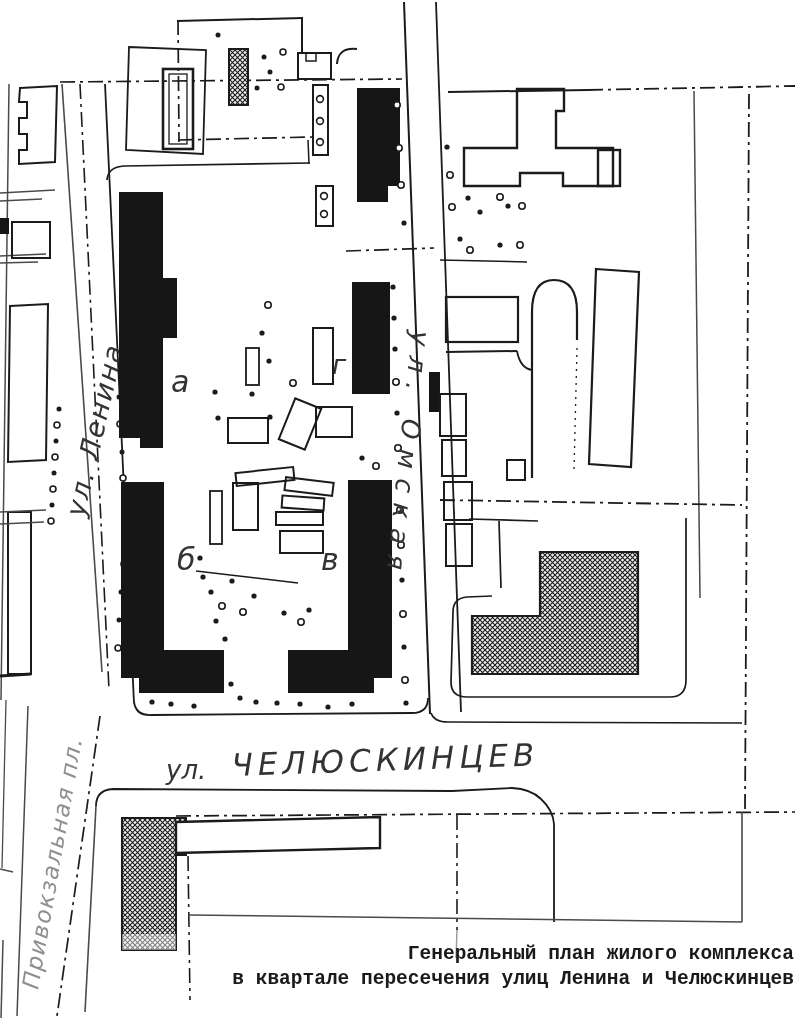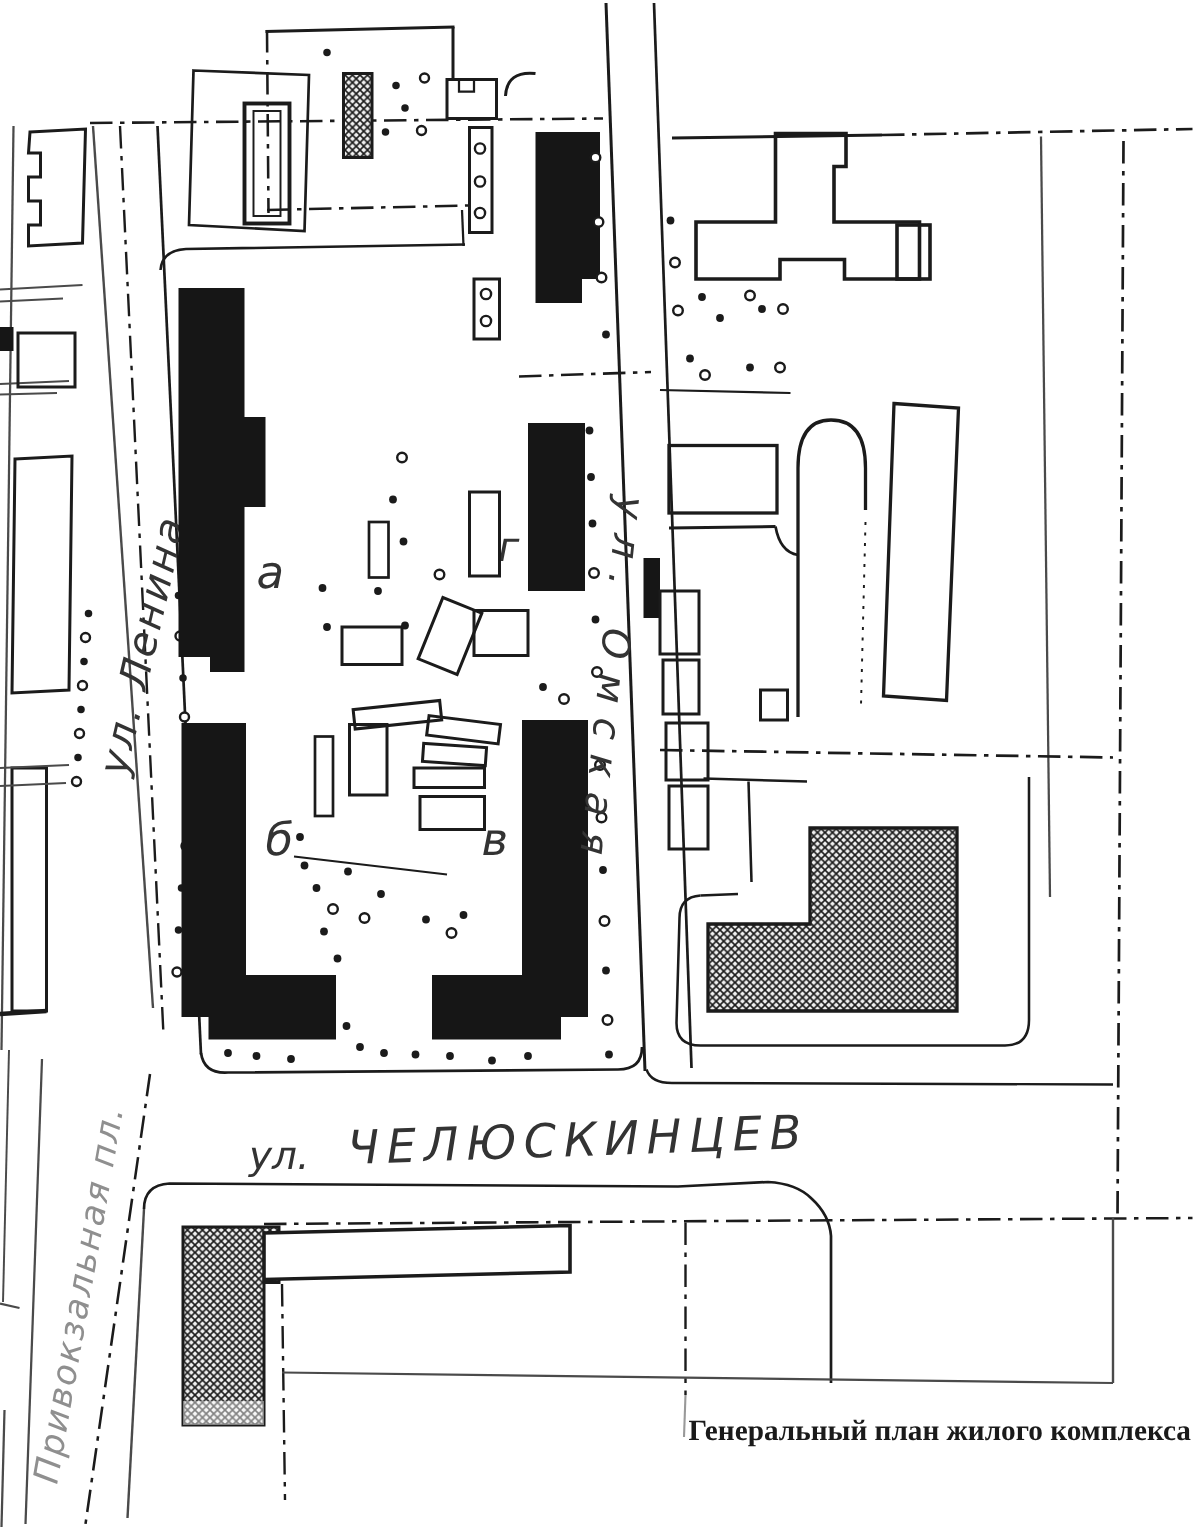--- a/index.html
+++ b/index.html
@@ -11,21 +11,21 @@
   .ink{stroke:#1b1b1b;fill:none;}
   .thin{stroke:#4a4a4a;fill:none;}
   .dashdot{stroke:#1b1b1b;fill:none;stroke-dasharray:15 5 3 5;}
   .black{fill:#161616;stroke:none;}
   .tree-f{fill:#1b1b1b;stroke:none;}
   .tree-o{fill:#ffffff;stroke:#1b1b1b;stroke-width:1.6;}
   .hand{font-family:"DejaVu Sans",sans-serif;font-style:italic;fill:#333333;}
   .hand-gray{font-family:"DejaVu Sans",sans-serif;font-style:italic;fill:#8f8f8f;}
   .caption{
     position:absolute;right:6px;top:942px;text-align:right;
-    font-family:Liberation Serif, serif;
+    font-family:Liberation Mono, monospace;
     font-weight:bold;font-size:19.5px;line-height:25px;color:#1a1a1a;
   }
 </style>
 </head>
 <body>
 
 <svg width="800" height="1019" viewBox="0 0 800 1019">
   <defs>
     <pattern id="xhatch" width="5" height="5" patternUnits="userSpaceOnUse">
       <rect width="5" height="5" fill="#f0f0f0"></rect>
@@ -288,13 +288,14 @@
   </g>
 
   <g>
     <line x1="100" y1="716" x2="57" y2="1016" class="dashdot" stroke-width="1.7"></line>
     <text transform="translate(38,990) rotate(-80)" font-size="23" letter-spacing="1.5" class="hand-gray">Привокзальная пл.</text>
   </g>
 </svg>
 
 <div class="caption">
   <div>Генеральный план жилого комплекса</div>
+  <div>в квартале пересечения улиц Ленина и Челюскинцев</div>
 </div>
 
 </body></html>

